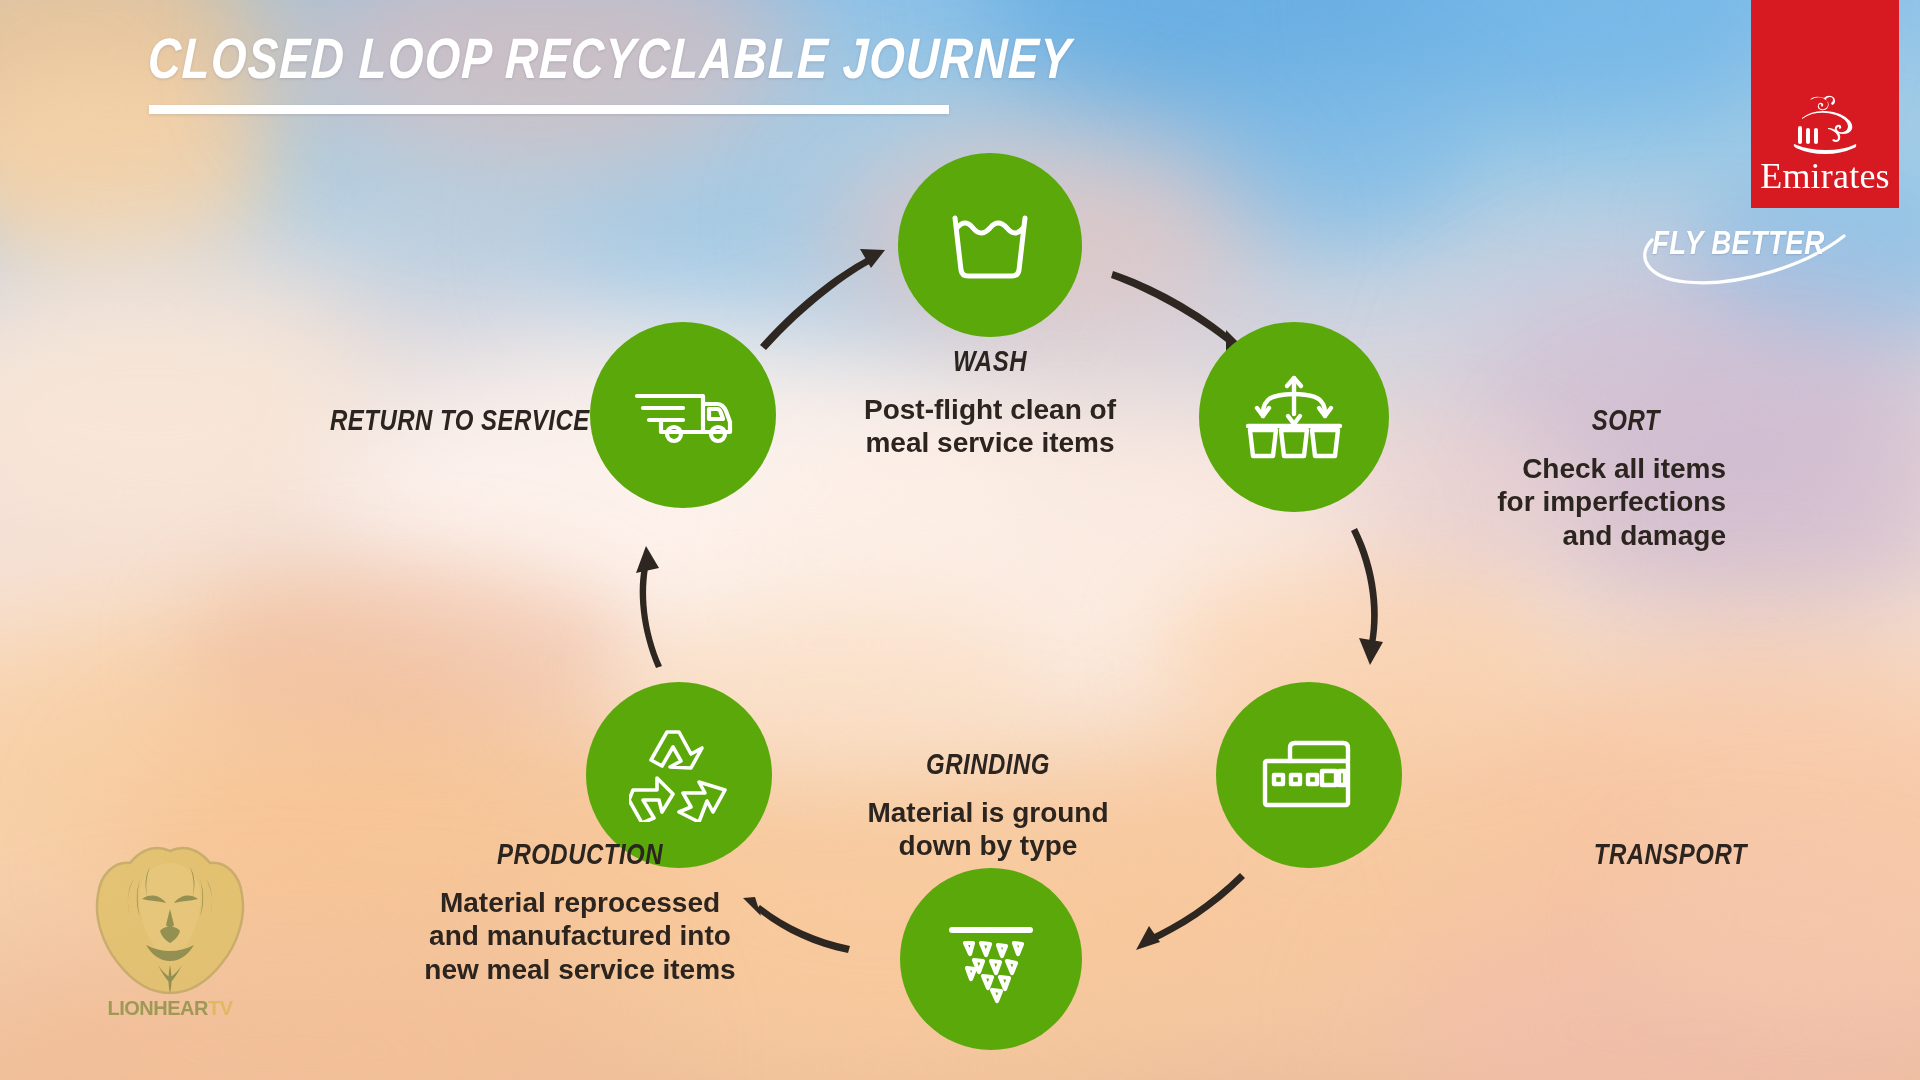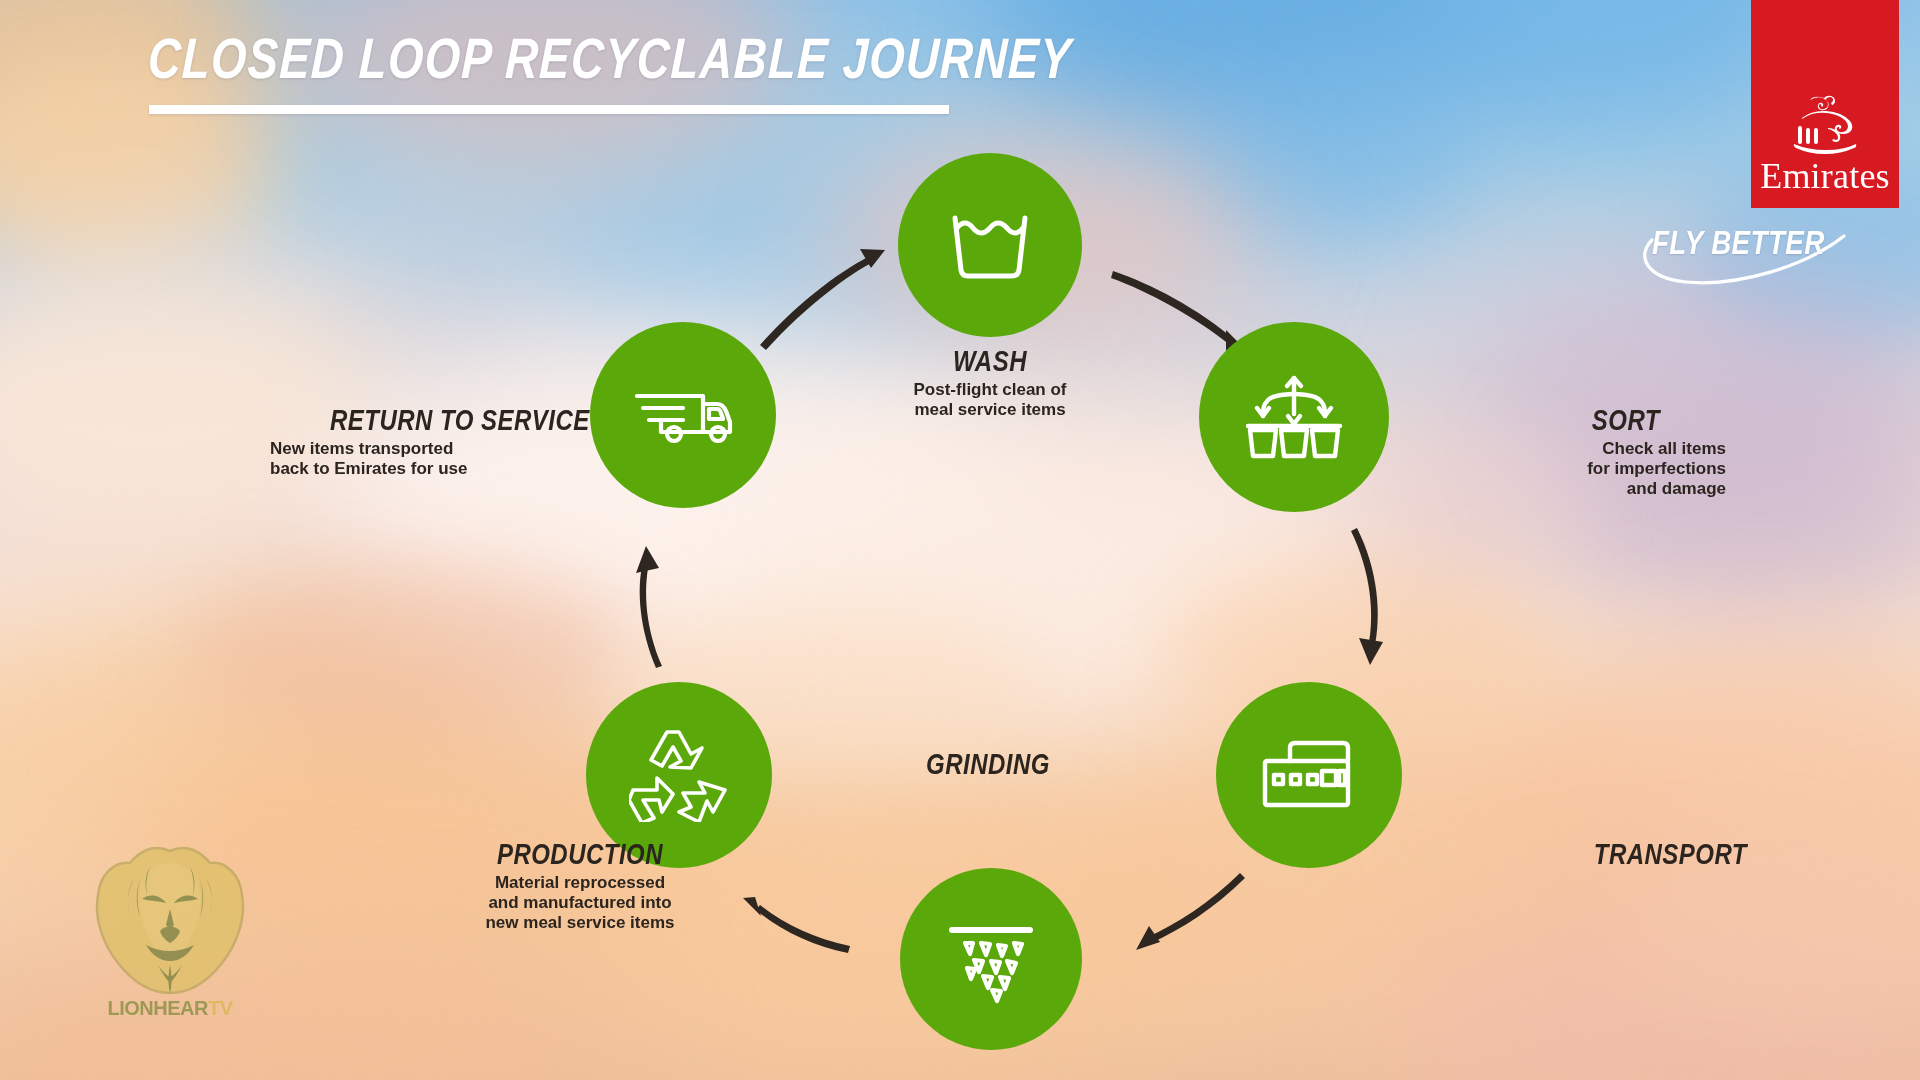--- a/index.html
+++ b/index.html
@@ -93,23 +93,23 @@
     font-family:"Liberation Sans", sans-serif;
     font-weight:700; font-style:italic;
     font-size:30px; letter-spacing:.6px;
     color:#2b241f;
     transform:scaleX(.80); 
     white-space:nowrap;
     line-height:1.05;
   }
   .node-desc{
     font-family:"Liberation Sans", sans-serif;
-    font-weight:700; font-size:17px;
+    font-weight:700; font-size:28px;
     color:#2b241f; line-height:1.2;
-    margin-top:3px;
+    margin-top:16px;
     white-space:pre-line;
   }
   .ta-center{ text-align:center; }
   .ta-center .node-title{ transform-origin:center center; }
   .ta-left{ text-align:right; }
   .ta-left .node-title{ transform-origin:left center; }
   .ta-right{ text-align:left; }
   .ta-right .node-title{ transform-origin:right center; }
 
   
@@ -308,20 +308,22 @@
           <path d="M64 48 L73 50 L69 60 Z"></path>
           <path d="M24 55 L32 56 L28 66 Z"></path>
           <path d="M40 63 L49 64 L45 75 Z"></path>
           <path d="M57 64 L66 65 L62 76 Z"></path>
           <path d="M49 77 L58 78 L54 88 Z"></path>
         </g>
       </svg>
     </div>
     <div class="node-text ta-center" style="left:838px;top:748px;width:300px;">
       <div class="node-title">GRINDING</div>
+      <div class="node-desc">Material is ground
+down by type</div>
     </div>
   </div>
 
   <div class="node">
     <div class="node-circle" style="left:586px;top:682px;width:186px;height:186px;">
       <svg width="100" height="94" viewBox="0 0 100 94">
         <g fill="none" stroke="#fff" stroke-width="3.6" stroke-linejoin="round" stroke-linecap="round">
           <path d="M50 4 L62 26 L73 20 L62 40 L41 39 L52 33 L44 19 L33 38 L22 32 L38 4 Z"></path>
           <path d="M96 62 L84 84 L78 73 L70 94 L50 84 L62 79 L54 65 L76 65 L70 54 Z"></path>
           <path d="M4 62 L28 62 L28 50 L44 66 L33 84 L30 72 L14 72 L25 90 L13 95 L0 72 Z"></path>
@@ -346,22 +348,20 @@
           <path d="M30 16 L72 16 L72 52 L30 52 L30 40"></path>
           <path d="M72 24 L86 24 Q92 24 95 31 L99 42 L99 52 L72 52"></path>
           <path d="M78 29 L86 29 Q89 29 90 33 L92 39 L78 39 Z"></path>
           <circle cx="43" cy="54" r="7"></circle>
           <circle cx="87" cy="54" r="7"></circle>
         </g>
       </svg>
     </div>
     <div class="node-text ta-right" style="left:270px;top:404px;width:300px;">
       <div class="node-title">RETURN TO SERVICE</div>
-      <div class="node-desc">New items transported
-back to Emirates for use</div>
     </div>
   </div>
 
   <div id="watermark">
     <svg width="180" height="150" viewBox="0 0 180 150">
       <path d="M90 6 C72 -2 58 8 50 18 C34 16 20 30 18 50 C14 72 22 98 38 118
                C52 136 70 148 90 148 C110 148 128 136 142 118
                C158 98 166 72 162 50 C160 30 146 16 130 18 C122 8 108 -2 90 6 Z" fill="#ddc063" stroke="#b8a45a" stroke-width="2.5"></path>
       <path d="M90 18 C74 18 62 30 60 46 C58 62 62 80 70 94 C76 106 83 114 90 114
                C97 114 104 106 110 94 C118 80 122 62 120 46 C118 30 106 18 90 18 Z" fill="#e3cb76" opacity=".55"></path>

